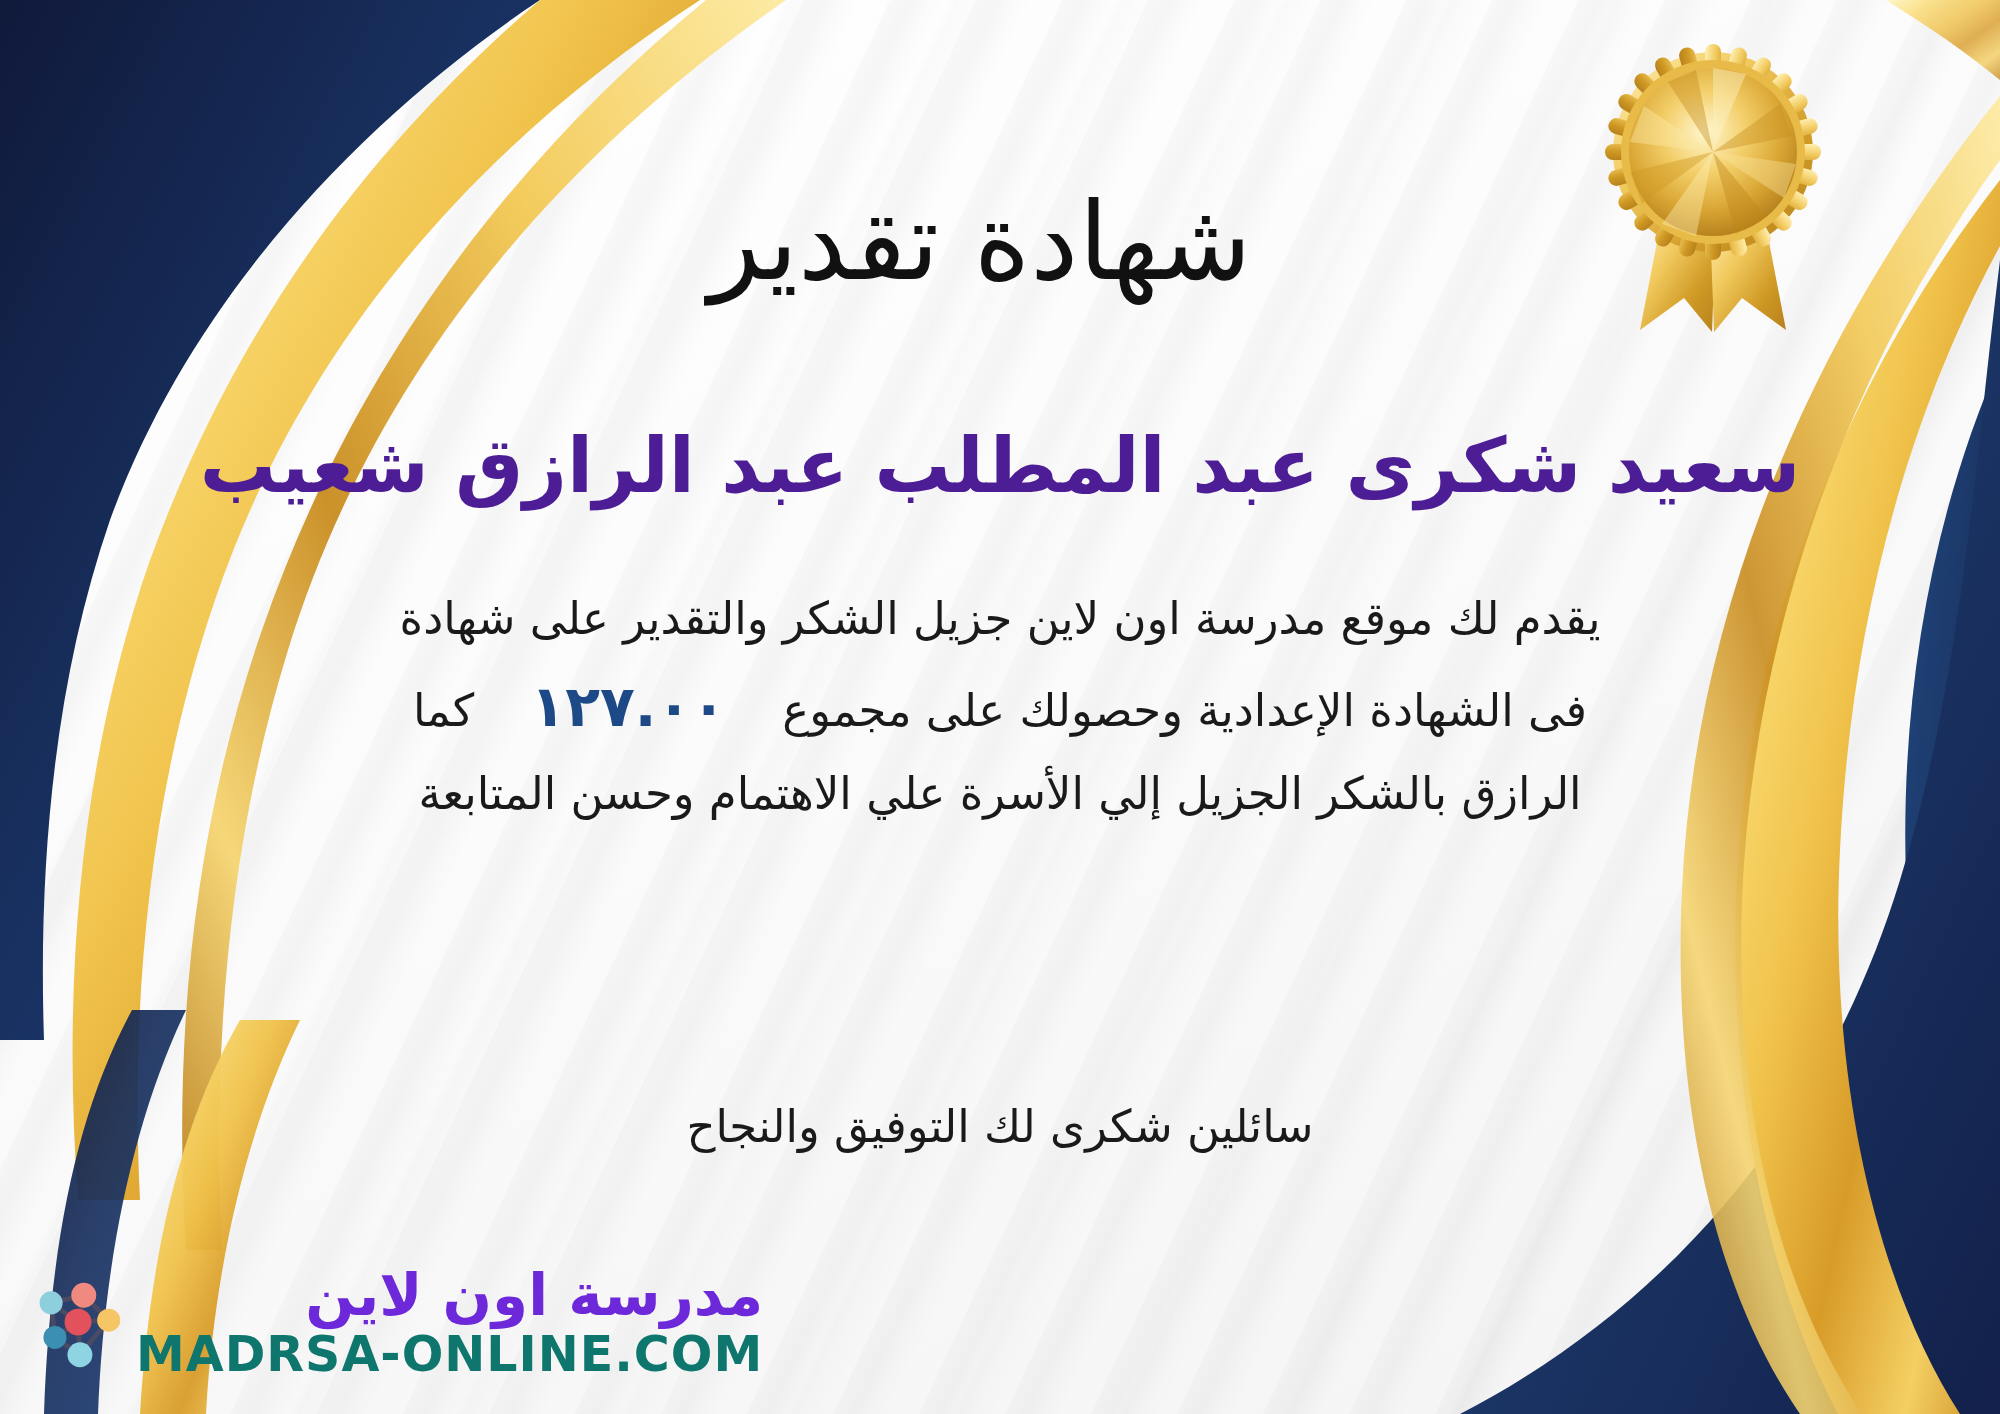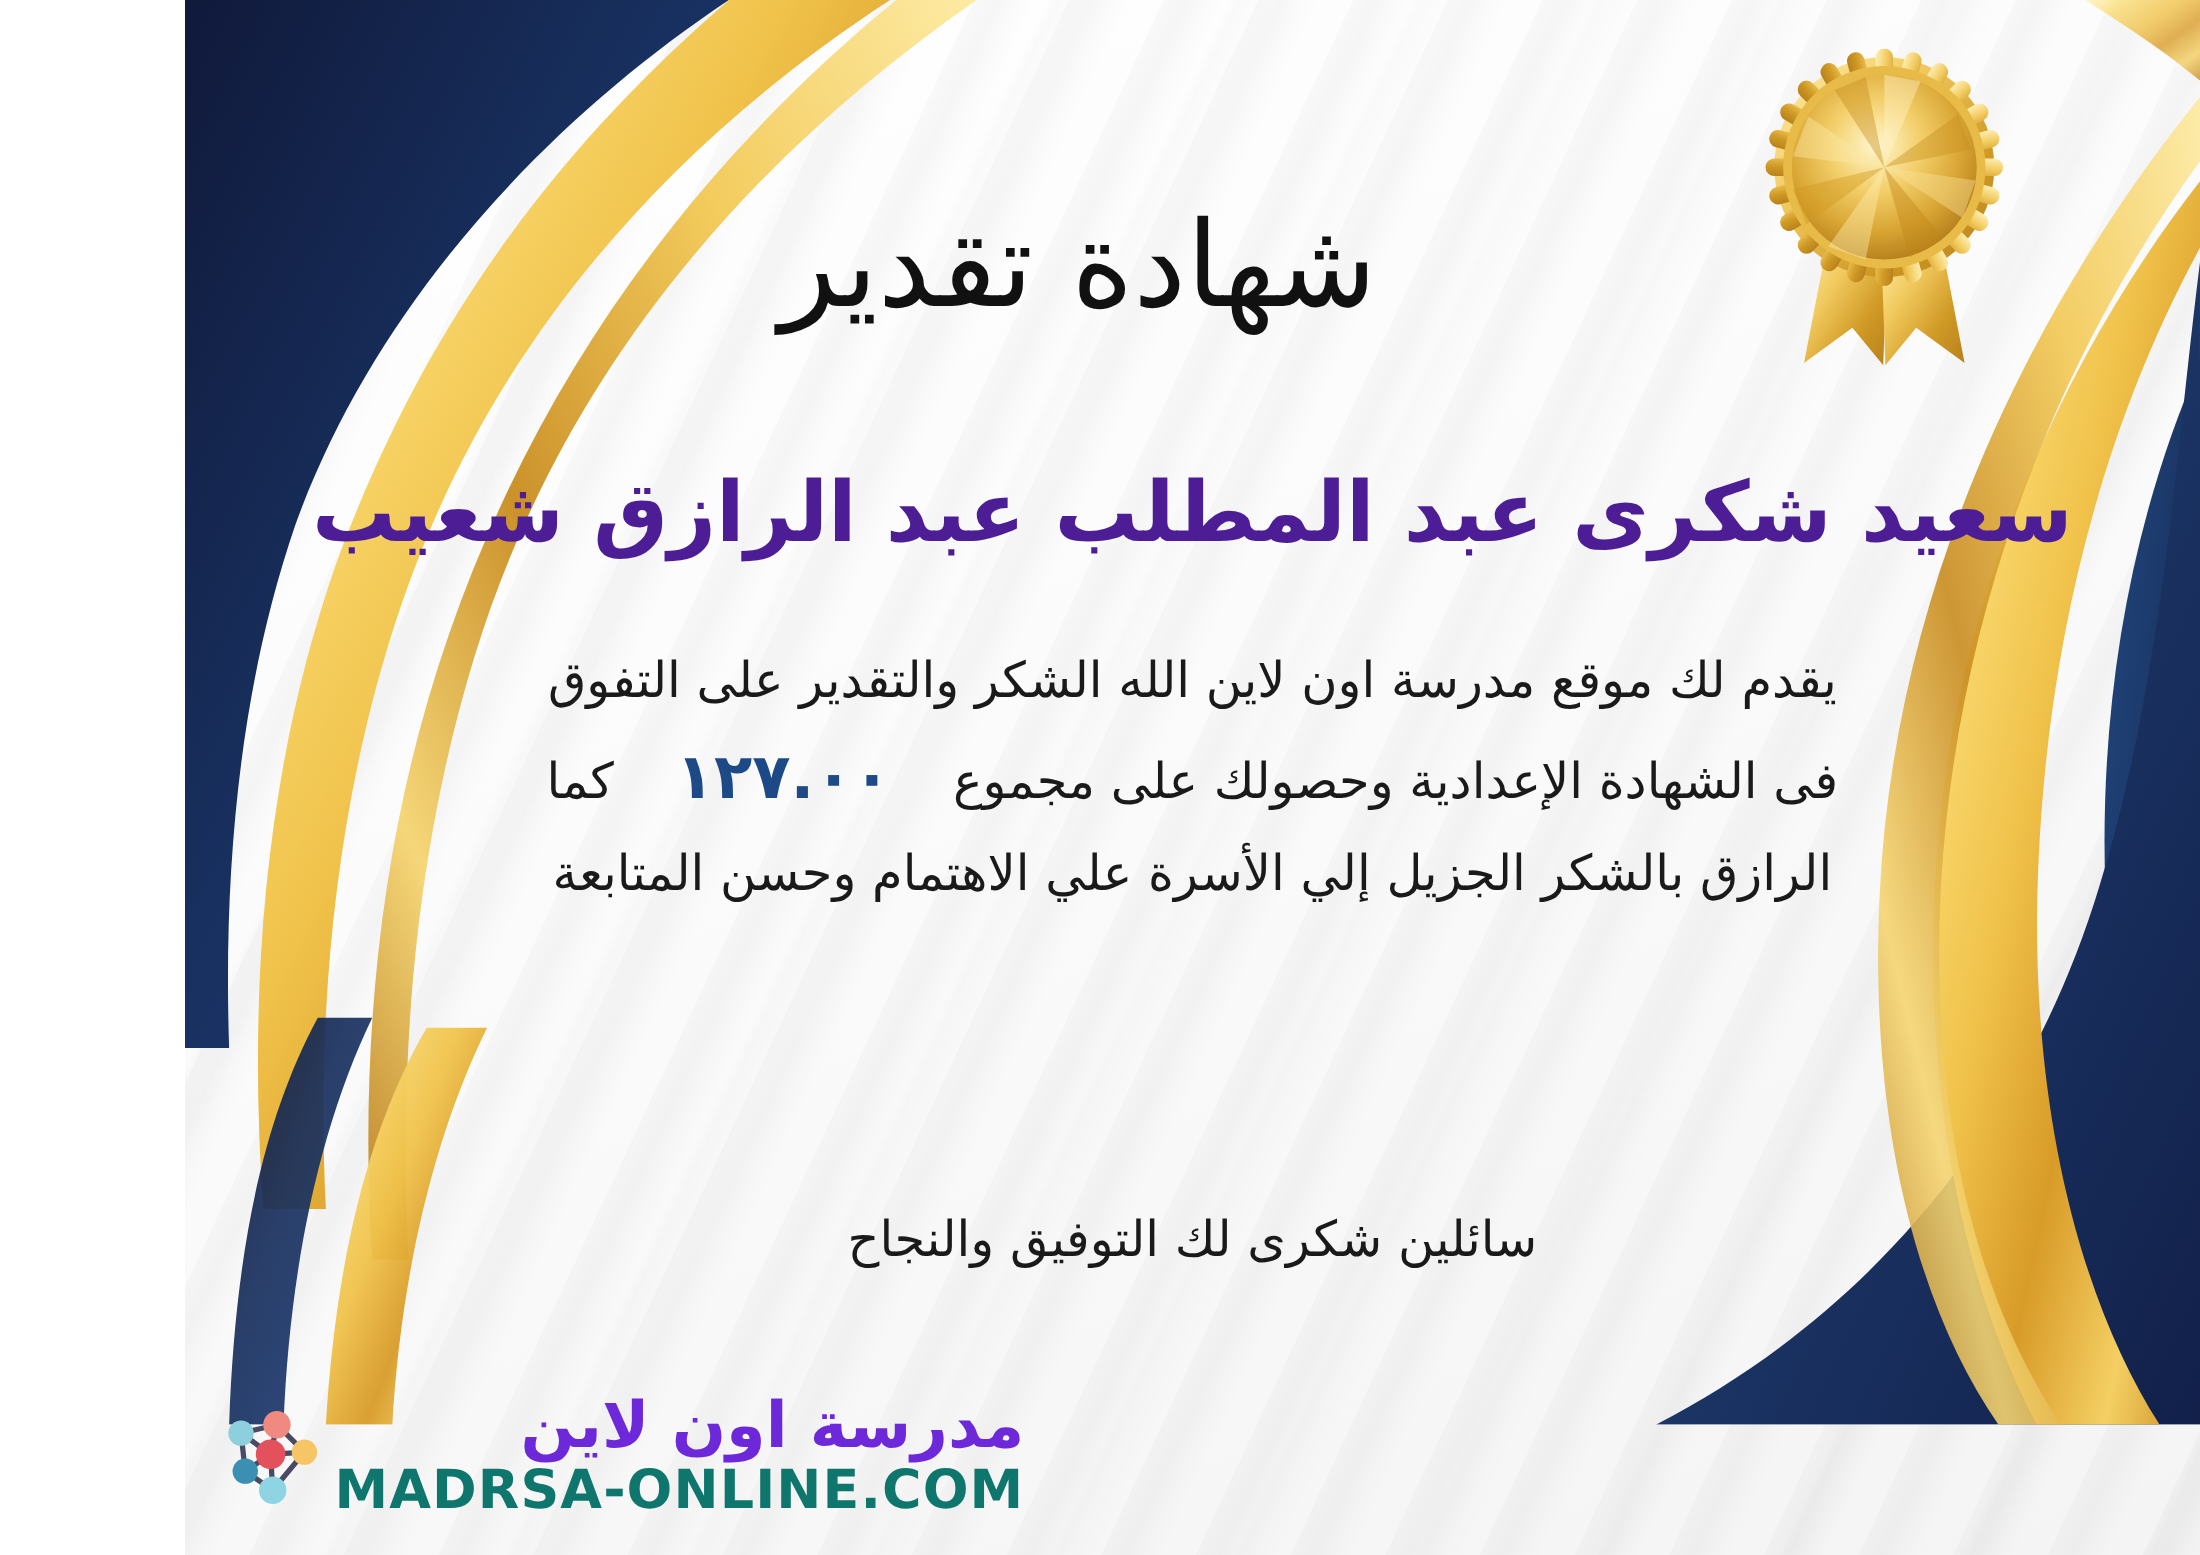--- a/index.html
+++ b/index.html
@@ -2,21 +2,21 @@
 <html lang="ar" dir="rtl"><head>
 <meta charset="utf-8">
 <style>
   html, body {
     margin: 0;
     padding: 0;
     background: #ffffff;
   }
   #certificate {
     position: relative;
-    width: 1832px;
+    width: 2000px;
     height: 1414px;
     overflow: hidden;
     background: #ffffff;
     font-family: "DejaVu Sans", "Liberation Sans", sans-serif;
   }
 
   
   .paper-texture {
     position: absolute;
     inset: 0;
@@ -264,21 +264,21 @@
     </g>
   </svg>
 
   <div class="content">
 
     <h1 class="cert-title">شهادة تقدير</h1>
 
     <div class="recipient-name">سعيد شكرى عبد المطلب عبد الرازق شعيب</div>
 
     <div class="body-block">
-      <span class="body-line">يقدم لك موقع مدرسة اون لاين الله الشكر  والتقدير على التفوق</span>
+      <span class="body-line">يقدم لك موقع مدرسة اون لاين جزيل الشكر  والتقدير على شهادة</span>
       <span class="body-line">
         <span>فى الشهادة الإعدادية وحصولك على مجموع</span>
         <span class="score">١٢٧.٠٠</span>
         <span>كما</span>
       </span>
       <span class="body-line">الرازق  بالشكر الجزيل إلي الأسرة علي الاهتمام وحسن المتابعة</span>
     </div>
 
     <div class="closing-line">سائلين شكرى لك التوفيق  والنجاح</div>
   </div>

